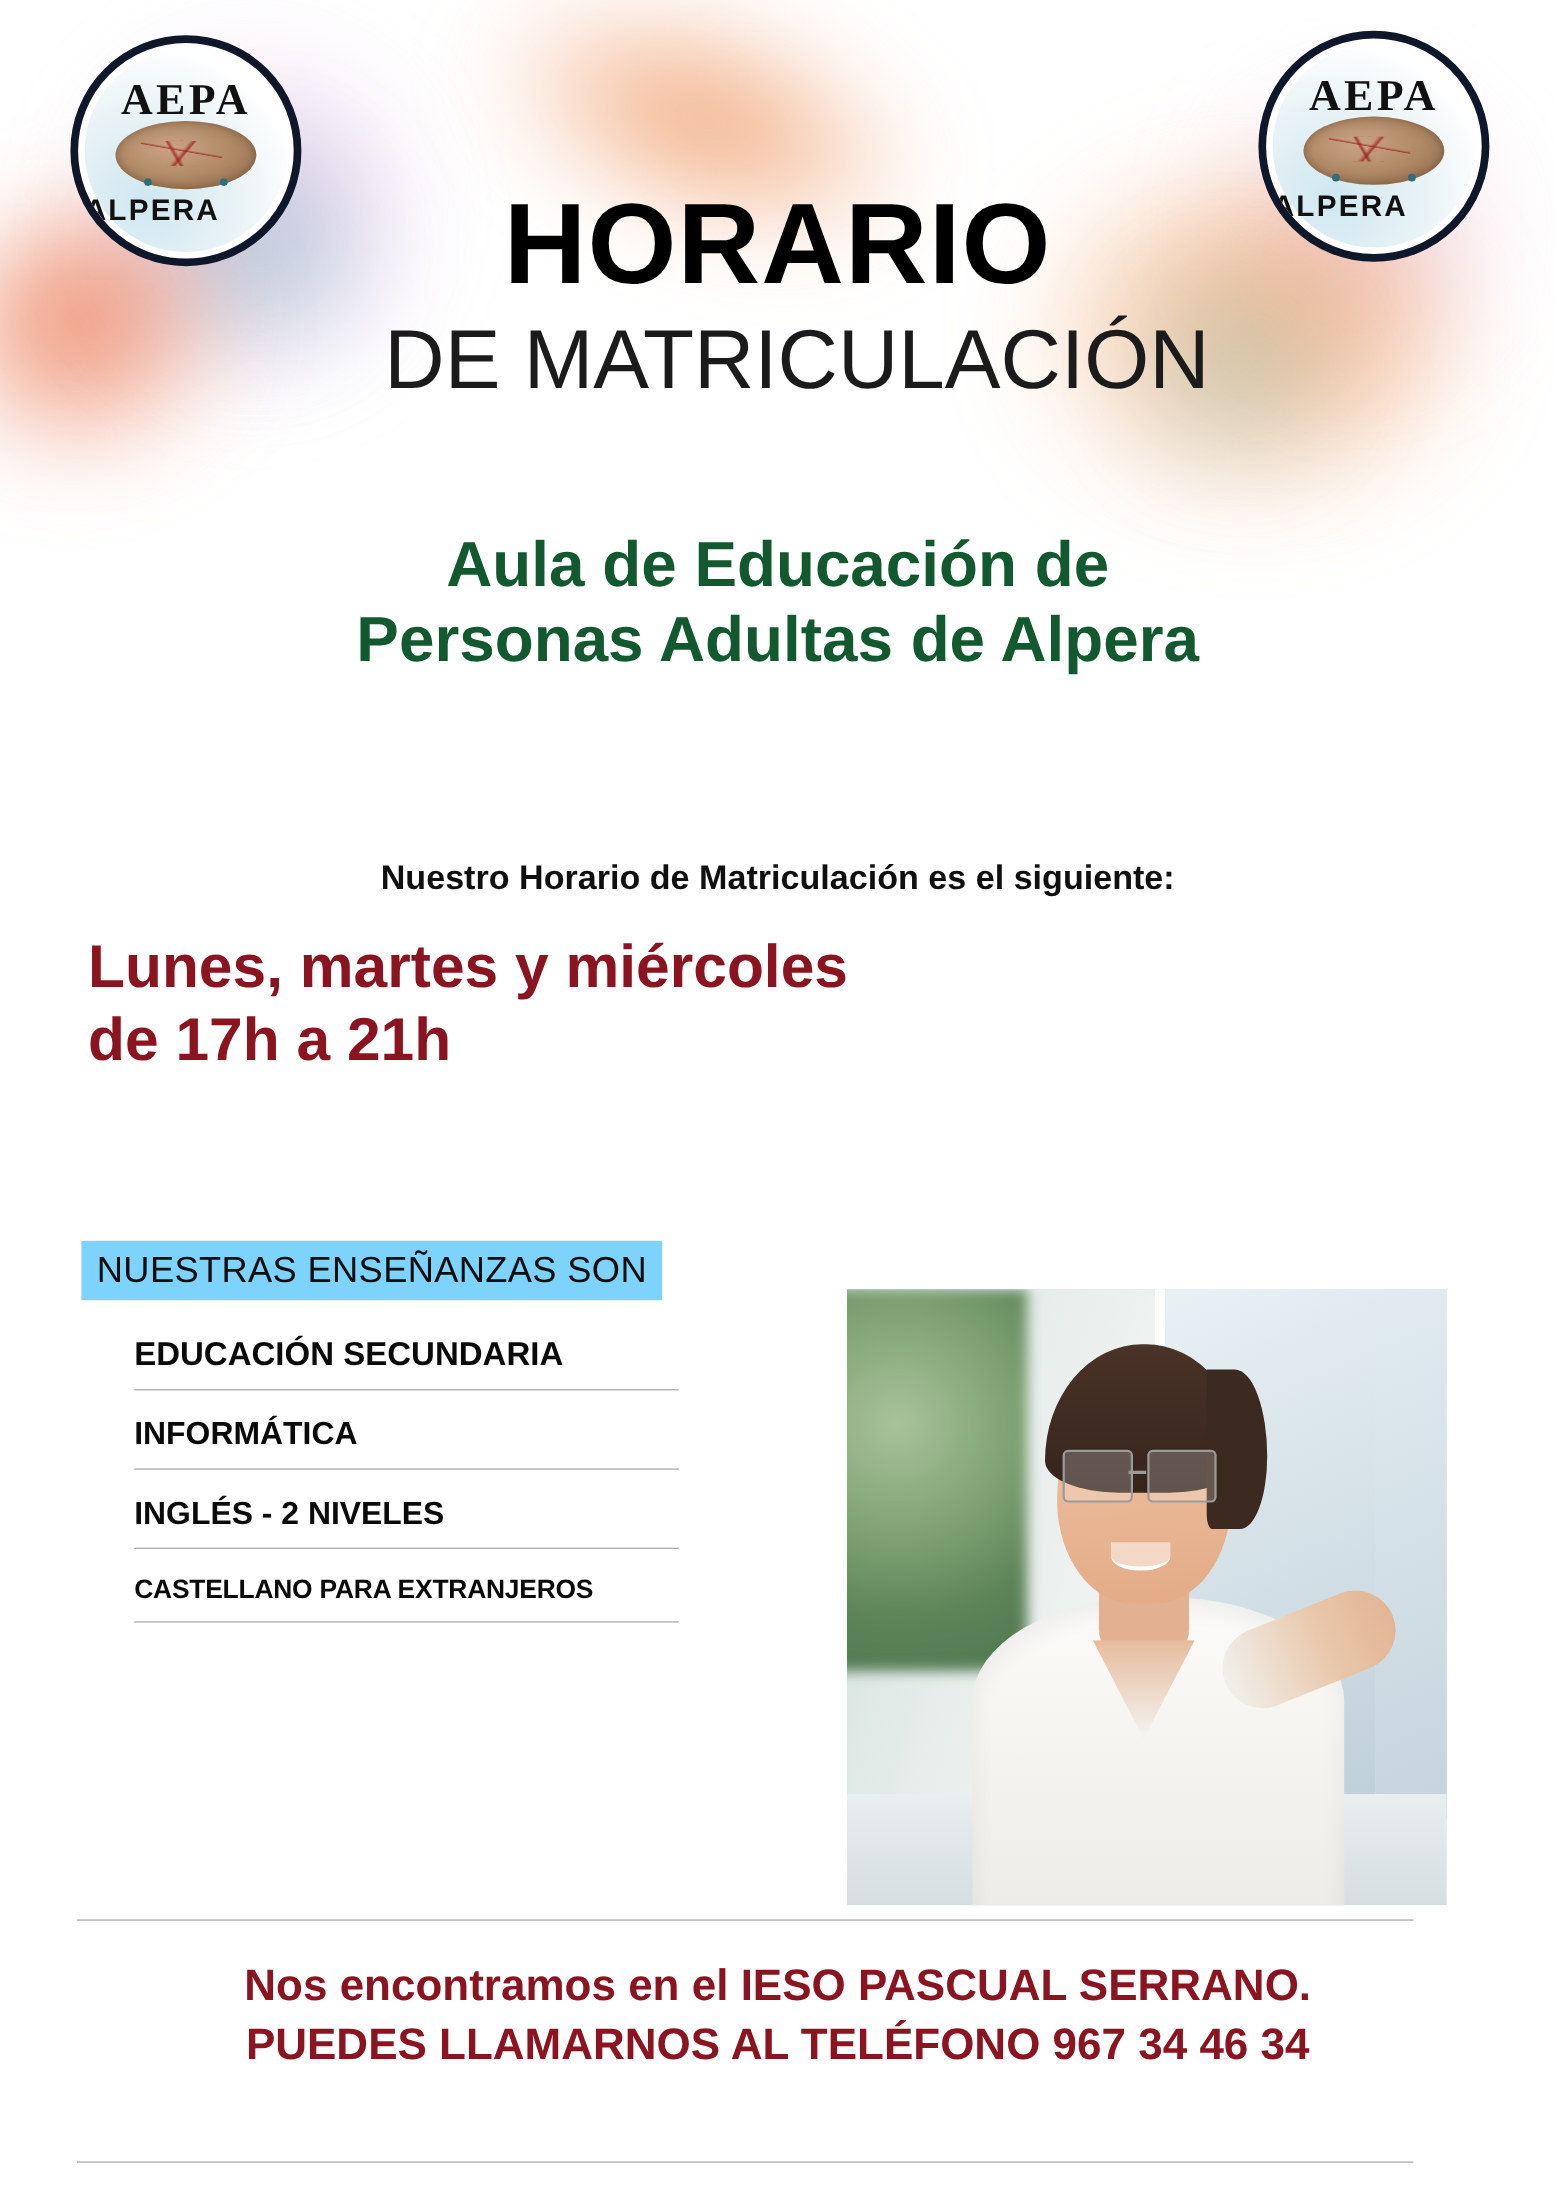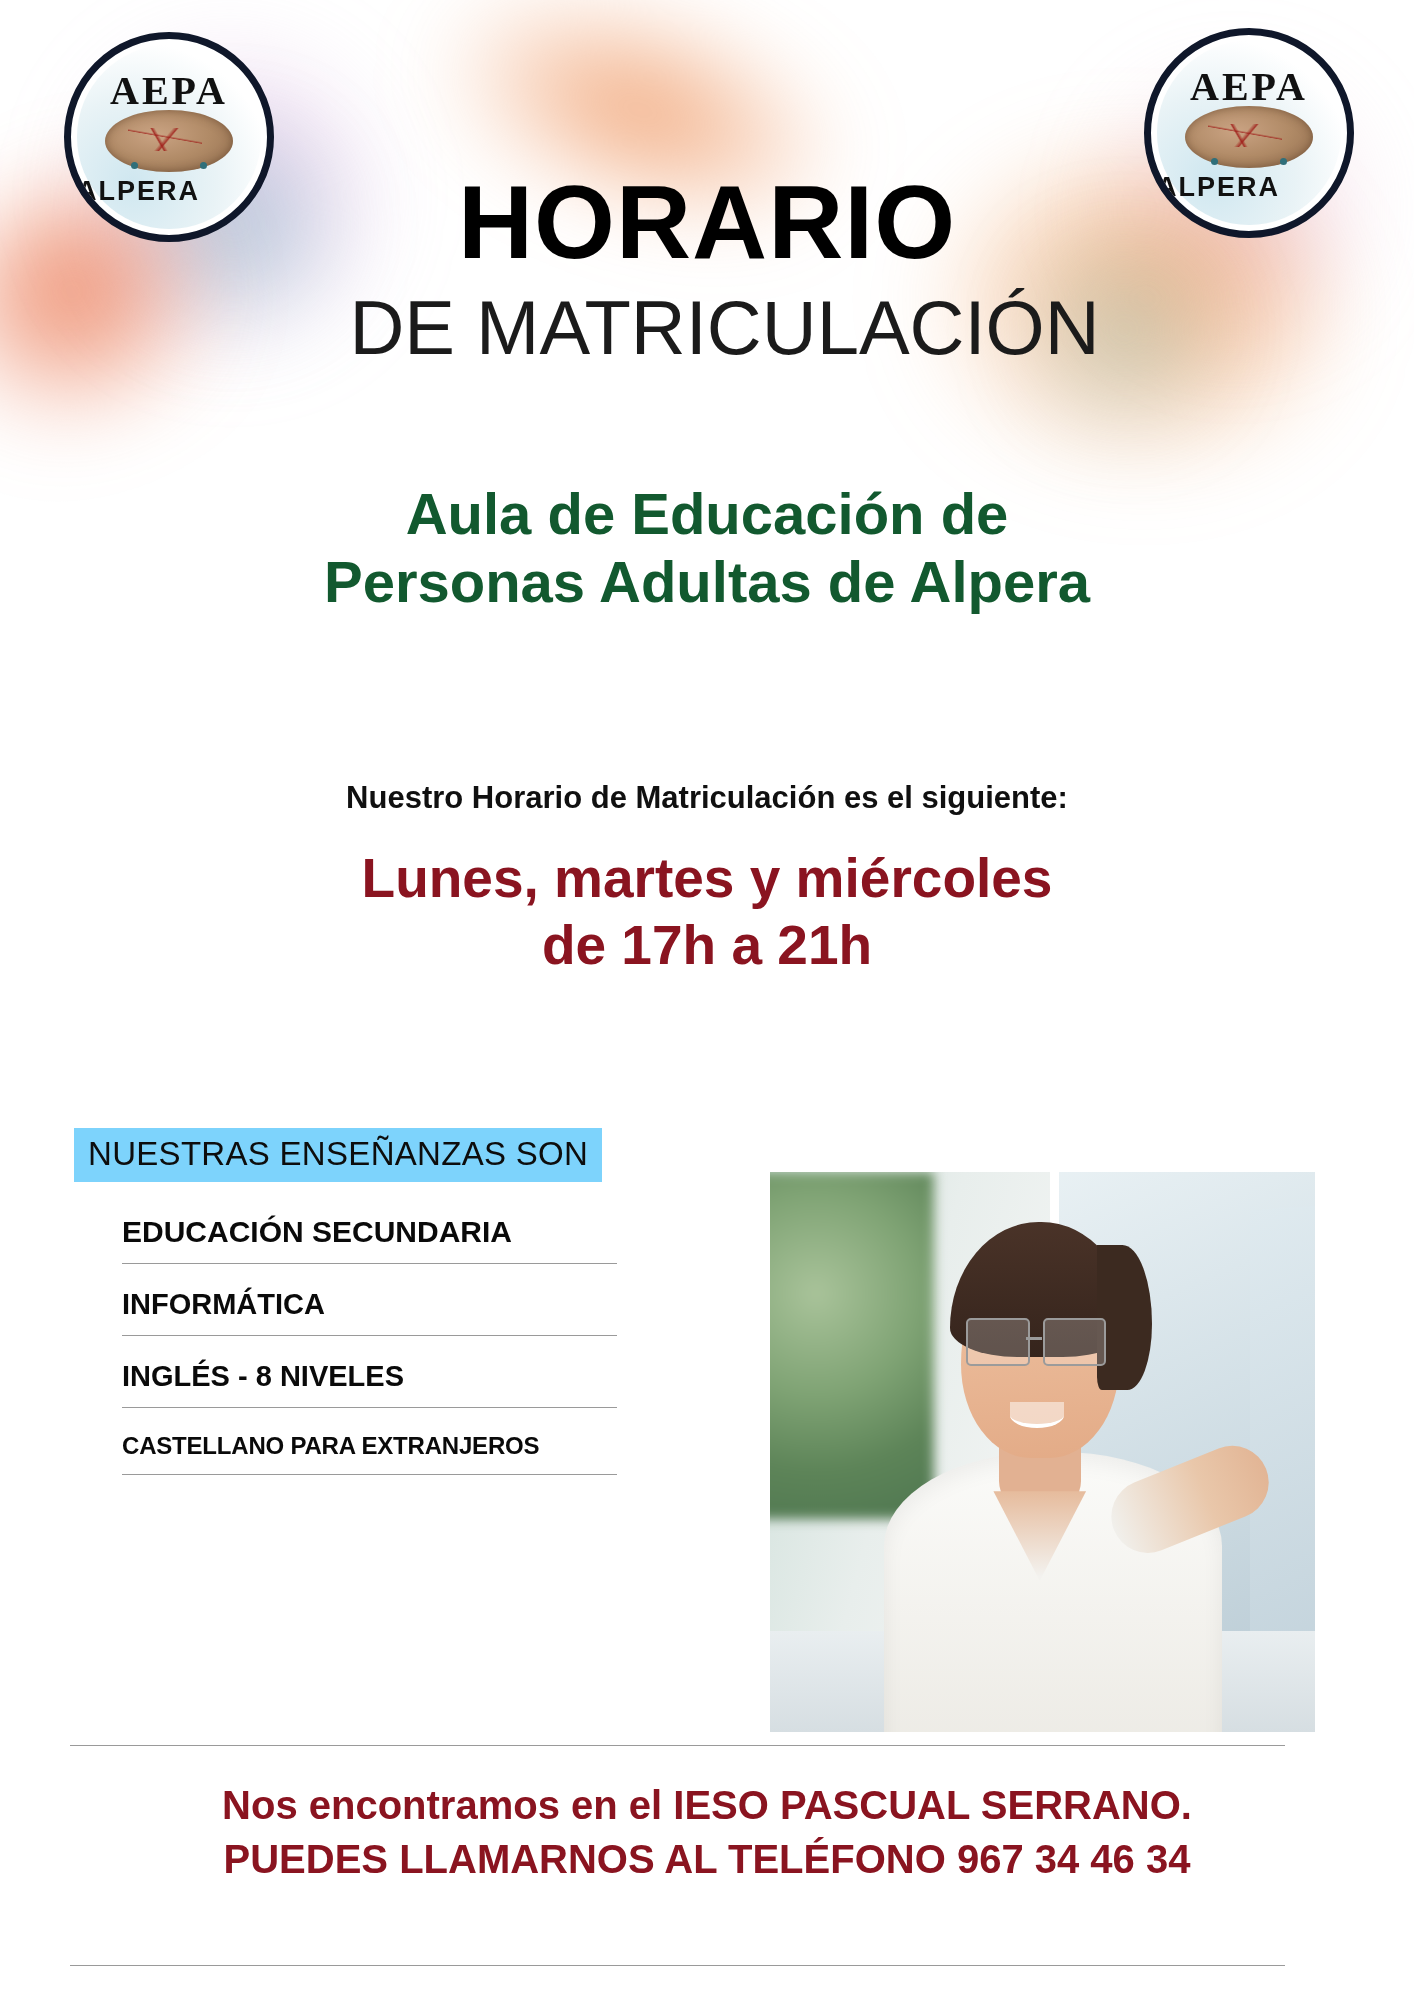--- a/index.html
+++ b/index.html
@@ -171,21 +171,21 @@
     left: 0; right: 0;
     text-align: center;
     font-size: 31px;
     font-weight: bold;
     color: #101010;
   }
   .schedule {
     position: absolute;
     top: 845px;
     left: 80px; right: 80px;
-    text-align: center;
+    text-align: left;
     font-size: 55px;
     font-weight: bold;
     color: #8a1420;
     line-height: 1.22;
   }
 
   
   .ens-header {
     position: absolute;
     top: 1128px;
@@ -431,21 +431,21 @@
   <div>de 17h a 21h</div>
 </div>
 
 <div class="ens-header">NUESTRAS ENSEÑANZAS SON</div>
 
 <div class="ens-list">
   <div class="ens-item ens-0">EDUCACIÓN SECUNDARIA</div>
   <div class="ens-rule"></div>
   <div class="ens-item ens-1">INFORMÁTICA</div>
   <div class="ens-rule"></div>
-  <div class="ens-item ens-2">INGLÉS - 8 NIVELES</div>
+  <div class="ens-item ens-2">INGLÉS - 2 NIVELES</div>
   <div class="ens-rule"></div>
   <div class="ens-item ens-3">CASTELLANO PARA EXTRANJEROS</div>
   <div class="ens-rule"></div>
 </div>
 
 <div class="photo">
   <div class="ph-bg"></div>
   <div class="ph-greenery"></div>
   <div class="ph-window"></div>
   <div class="ph-window2"></div>

